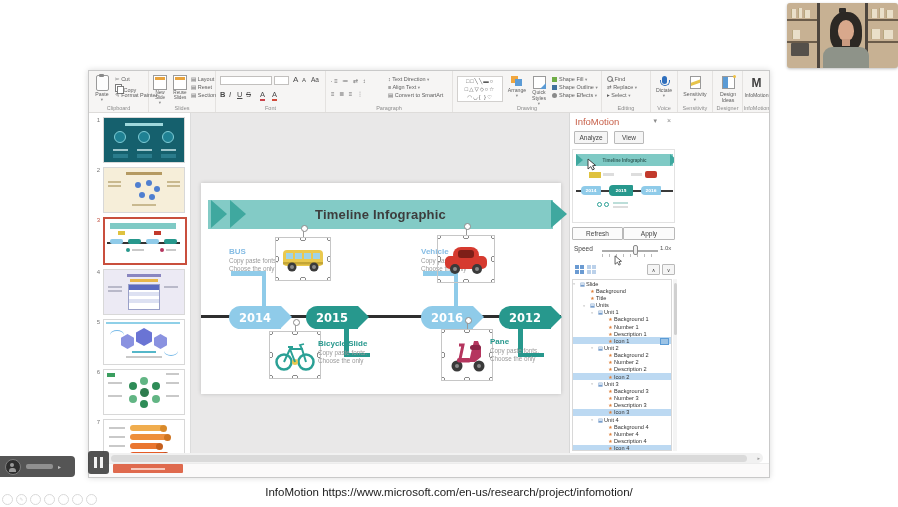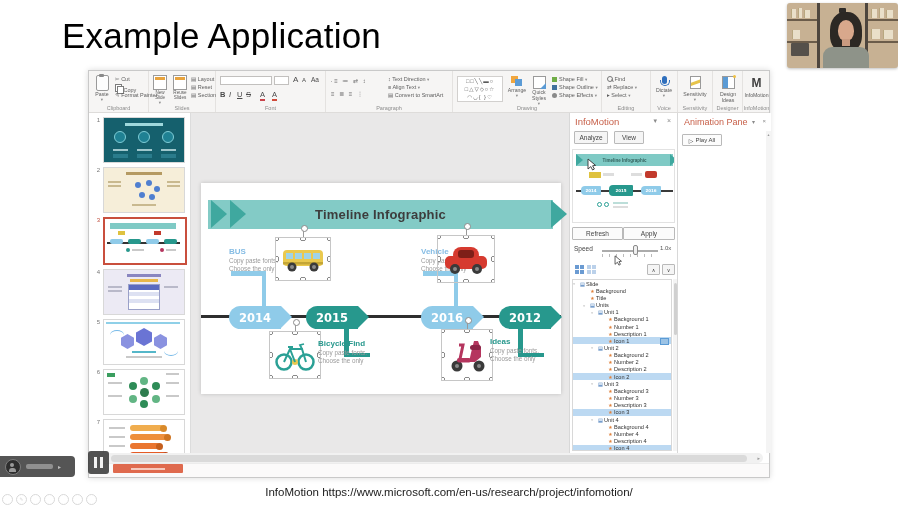--- a/index.html
+++ b/index.html
@@ -132,21 +132,20 @@
   .badge .blur{width:27px;height:5px;background:#9b9b9b;border-radius:2px;opacity:.85}
   .badge .chev{color:#bdbdbd;font-size:6px}
   .fainttools{left:2px;top:494px;display:flex;gap:3px;opacity:.4}
   .fainttools .c{width:9px;height:9px;border:1px solid #9e9e9e;border-radius:50%;background:#fff;font-size:4.5px;color:#8a8a8a;display:flex;align-items:center;justify-content:center}
 </style>
 </head>
 <body>
 
 <div id="stage">
 
-  <div class="a page-title">Example Application</div>
 
   <div class="a webcam">
     <div class="a post" style="left:30px"></div>
     <div class="a post" style="left:78px"></div>
     <div class="a shelf" style="left:0;top:16px;width:30px"></div>
     <div class="a shelf" style="left:81px;top:16px;width:30px"></div>
     <div class="a shelf" style="left:0;top:38px;width:30px"></div>
     <div class="a shelf" style="left:81px;top:38px;width:30px"></div>
     <div class="a book" style="left:4px;top:6px;width:5px;height:9px"></div>
     <div class="a book" style="left:11px;top:5px;width:4px;height:10px"></div>
@@ -473,40 +472,40 @@
         <div class="a" style="left:74px;top:154px;width:40px;height:36px">
           <div class="handles"></div>
           <svg width="40" height="36" viewBox="0 0 40 36">
             <circle cx="9" cy="25" r="7.5" fill="none" stroke="#2aa095" stroke-width="2.5"></circle>
             <circle cx="31" cy="25" r="7.5" fill="none" stroke="#2aa095" stroke-width="2.5"></circle>
             <circle cx="20" cy="25" r="3" fill="#eac94e"></circle>
             <path d="M9,25 L15,12 L27,12 L31,25 M15,12 L20,25" fill="none" stroke="#2aa095" stroke-width="2"></path>
             <path d="M13,10 L18,10 M27,12 L25,8 L29,7" fill="none" stroke="#2aa095" stroke-width="1.8"></path>
           </svg>
         </div>
-        <div class="a iname" style="left:117px;top:156px;color:#27988d">Bicycle Find</div>
+        <div class="a iname" style="left:117px;top:156px;color:#27988d">Bicycle Slide</div>
         <div class="a idesc" style="left:117px;top:166px">
           <div>Copy paste fonts.</div>
           <div>Choose the only</div>
         </div>
 
         <div class="a" style="left:246px;top:152px;width:40px;height:40px">
           <div class="handles"></div>
           <svg width="40" height="40" viewBox="0 0 40 40">
             <circle cx="10" cy="31" r="5.5" fill="#3a3a3a"></circle>
               <circle cx="10" cy="31" r="2" fill="#8a8a8a"></circle>
             <circle cx="32" cy="31" r="5.5" fill="#3a3a3a"></circle>
               <circle cx="32" cy="31" r="2" fill="#8a8a8a"></circle>
             <path d="M27,6 L31,6 L34,14 L34,22 L28,27 L22,27 L24,18 Z" fill="#b5355e"></path>
             <rect x="10" y="23" width="14" height="4.5" rx="2" fill="#b5355e"></rect>
             <path d="M12,10 L16,10 L13,24" fill="none" stroke="#b5355e" stroke-width="3"></path>
             <rect x="23" y="10" width="11" height="5" rx="2.5" fill="#8c2547"></rect>
           </svg>
         </div>
-        <div class="a iname" style="left:289px;top:154px;color:#27988d">Ideas</div>
+        <div class="a iname" style="left:289px;top:154px;color:#27988d">Pane</div>
         <div class="a idesc" style="left:289px;top:164px">
           <div>Copy paste fonts.</div>
           <div>Choose the only</div>
         </div>
       </div>
     </div>
 
     <div class="a im-pane">
       <div class="a pane-title" style="left:5px;top:3px">InfoMotion</div>
       <div class="a pane-ico" style="right:20px;top:4px">▾</div>
@@ -697,32 +696,20 @@
             <span class="tcaret"></span>
             <span class="ticon"></span>
             <span class="tlabel">Icon 4</span>
           </div>
         </div>
       <div class="a vscroll" style="left:103px;top:166px;width:4px;height:172px">
         <div class="a vthumb" style="left:.5px;top:4px;width:3px;height:52px"></div>
       </div>
     </div>
 
-    <div class="a anim-pane">
-      <div class="a pane-title" style="left:6px;top:4px;font-size:9px">Animation Pane</div>
-      <div class="a pane-ico" style="right:16px;top:5px;font-size:6px">▾</div>
-      <div class="a pane-ico" style="right:5px;top:5px;font-size:6px">×</div>
-      <div class="a btn" style="left:4px;top:21px;width:40px;height:12px;background:#fcfcfc;font-size:6px;gap:2px">
-        <span>▷</span>
-        <span>Play All</span>
-      </div>
-      <div class="a vscroll" style="left:88px;top:18px;width:5px;height:322px">
-        <div class="a" style="left:0;top:1px;width:5px;text-align:center;font-size:4px;color:#9a9a9a">▴</div>
-      </div>
-    </div>
 
     <div class="a bottomstrip"></div>
     <div class="a thumb8">
         <i></i>
       </div>
     <div class="a hscroll">
       <div class="a hthumb"></div>
       <div class="a" style="right:3px;top:2px;font-size:5px;color:#9a9a9a">▸</div>
     </div>
   </div>

